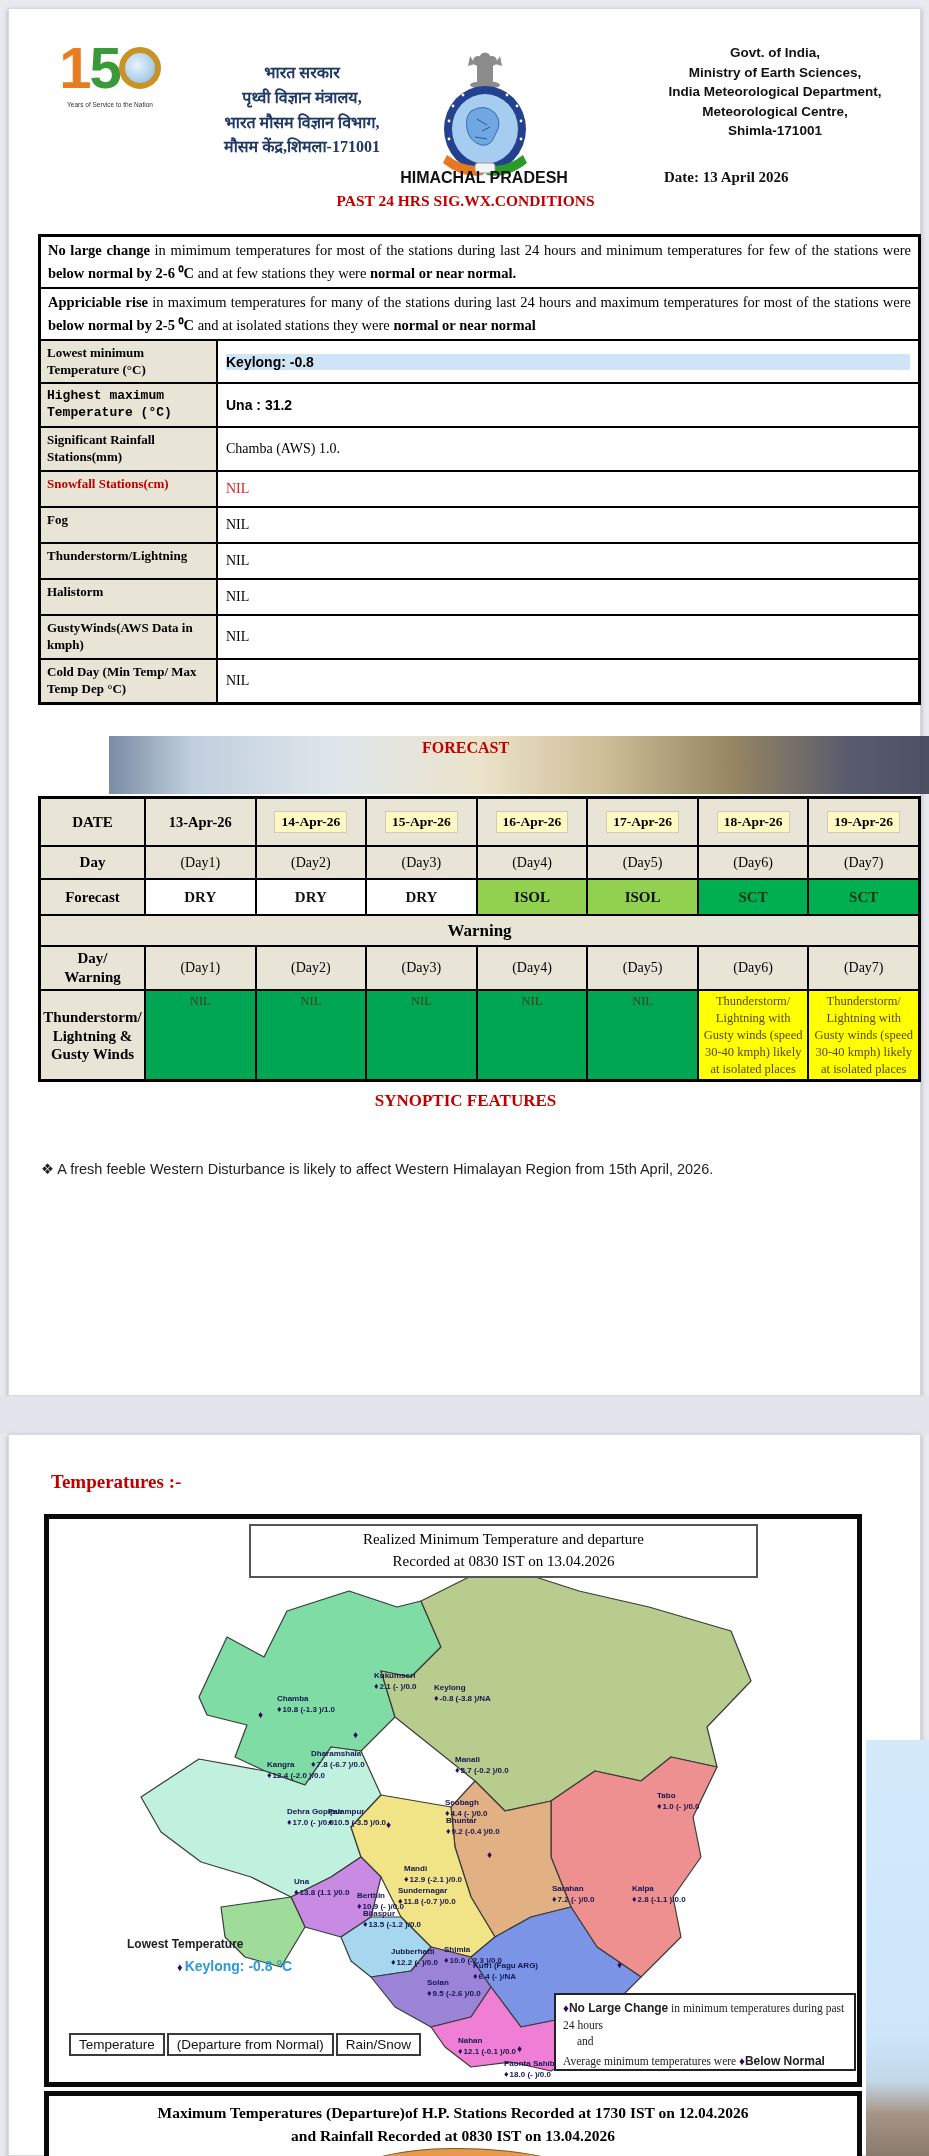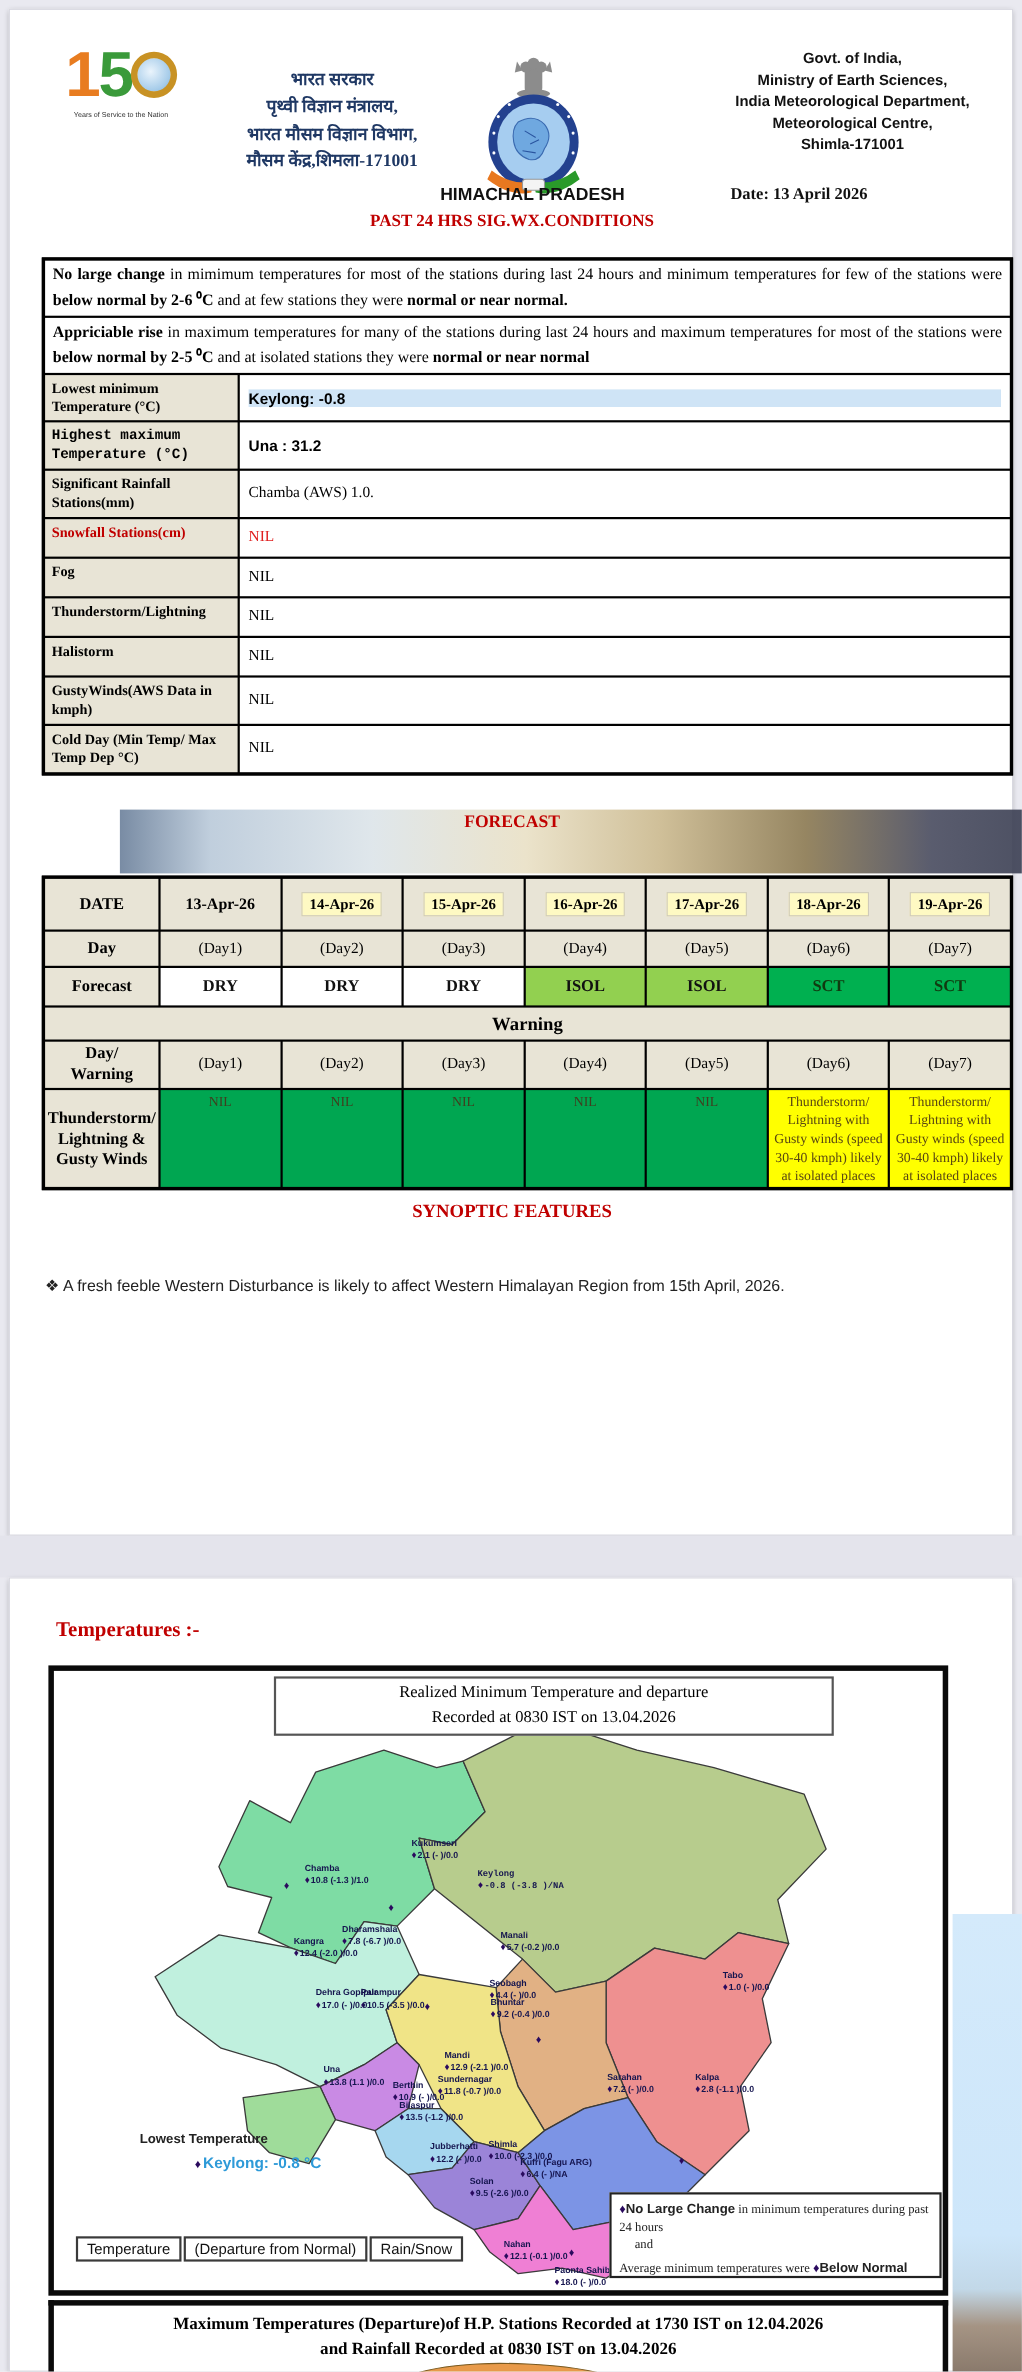--- a/index.html
+++ b/index.html
@@ -323,21 +323,21 @@
           <polygon points="382,508 422,498 442,468 472,508 522,498 562,488 542,528 502,552 462,543 422,548 396,528" fill="#ef7fd4"></polygon>
         </g>
       </svg>
 
       <div id="stations" style="display:contents"><div class="station" style="left: 325px; top: 152px;">
             <div>Kukumseri</div>
             <div><span class="mk">♦</span>2.1 (- )/0.0</div>
           </div><div class="station" style="left: 228px; top: 175px;">
             <div>Chamba</div>
             <div><span class="mk">♦</span>10.8 (-1.3 )/1.0</div>
-          </div><div class="station" style="left: 385px; top: 180px; font-family: Liberation Mono, monospace;">
+          </div><div class="station" style="left: 385px; top: 164px;">
             <div>Keylong</div>
             <div><span class="mk">♦</span>-0.8 (-3.8 )/NA</div>
           </div><div class="station" style="left: 218px; top: 241px;">
             <div>Kangra</div>
             <div><span class="mk">♦</span>12.4 (-2.0 )/0.0</div>
           </div><div class="station" style="left: 262px; top: 230px;">
             <div>Dharamshala</div>
             <div><span class="mk">♦</span>7.8 (-6.7 )/0.0</div>
           </div><div class="station" style="left: 279px; top: 252px; margin-top: 36px;">
             <div>Palampur</div>

